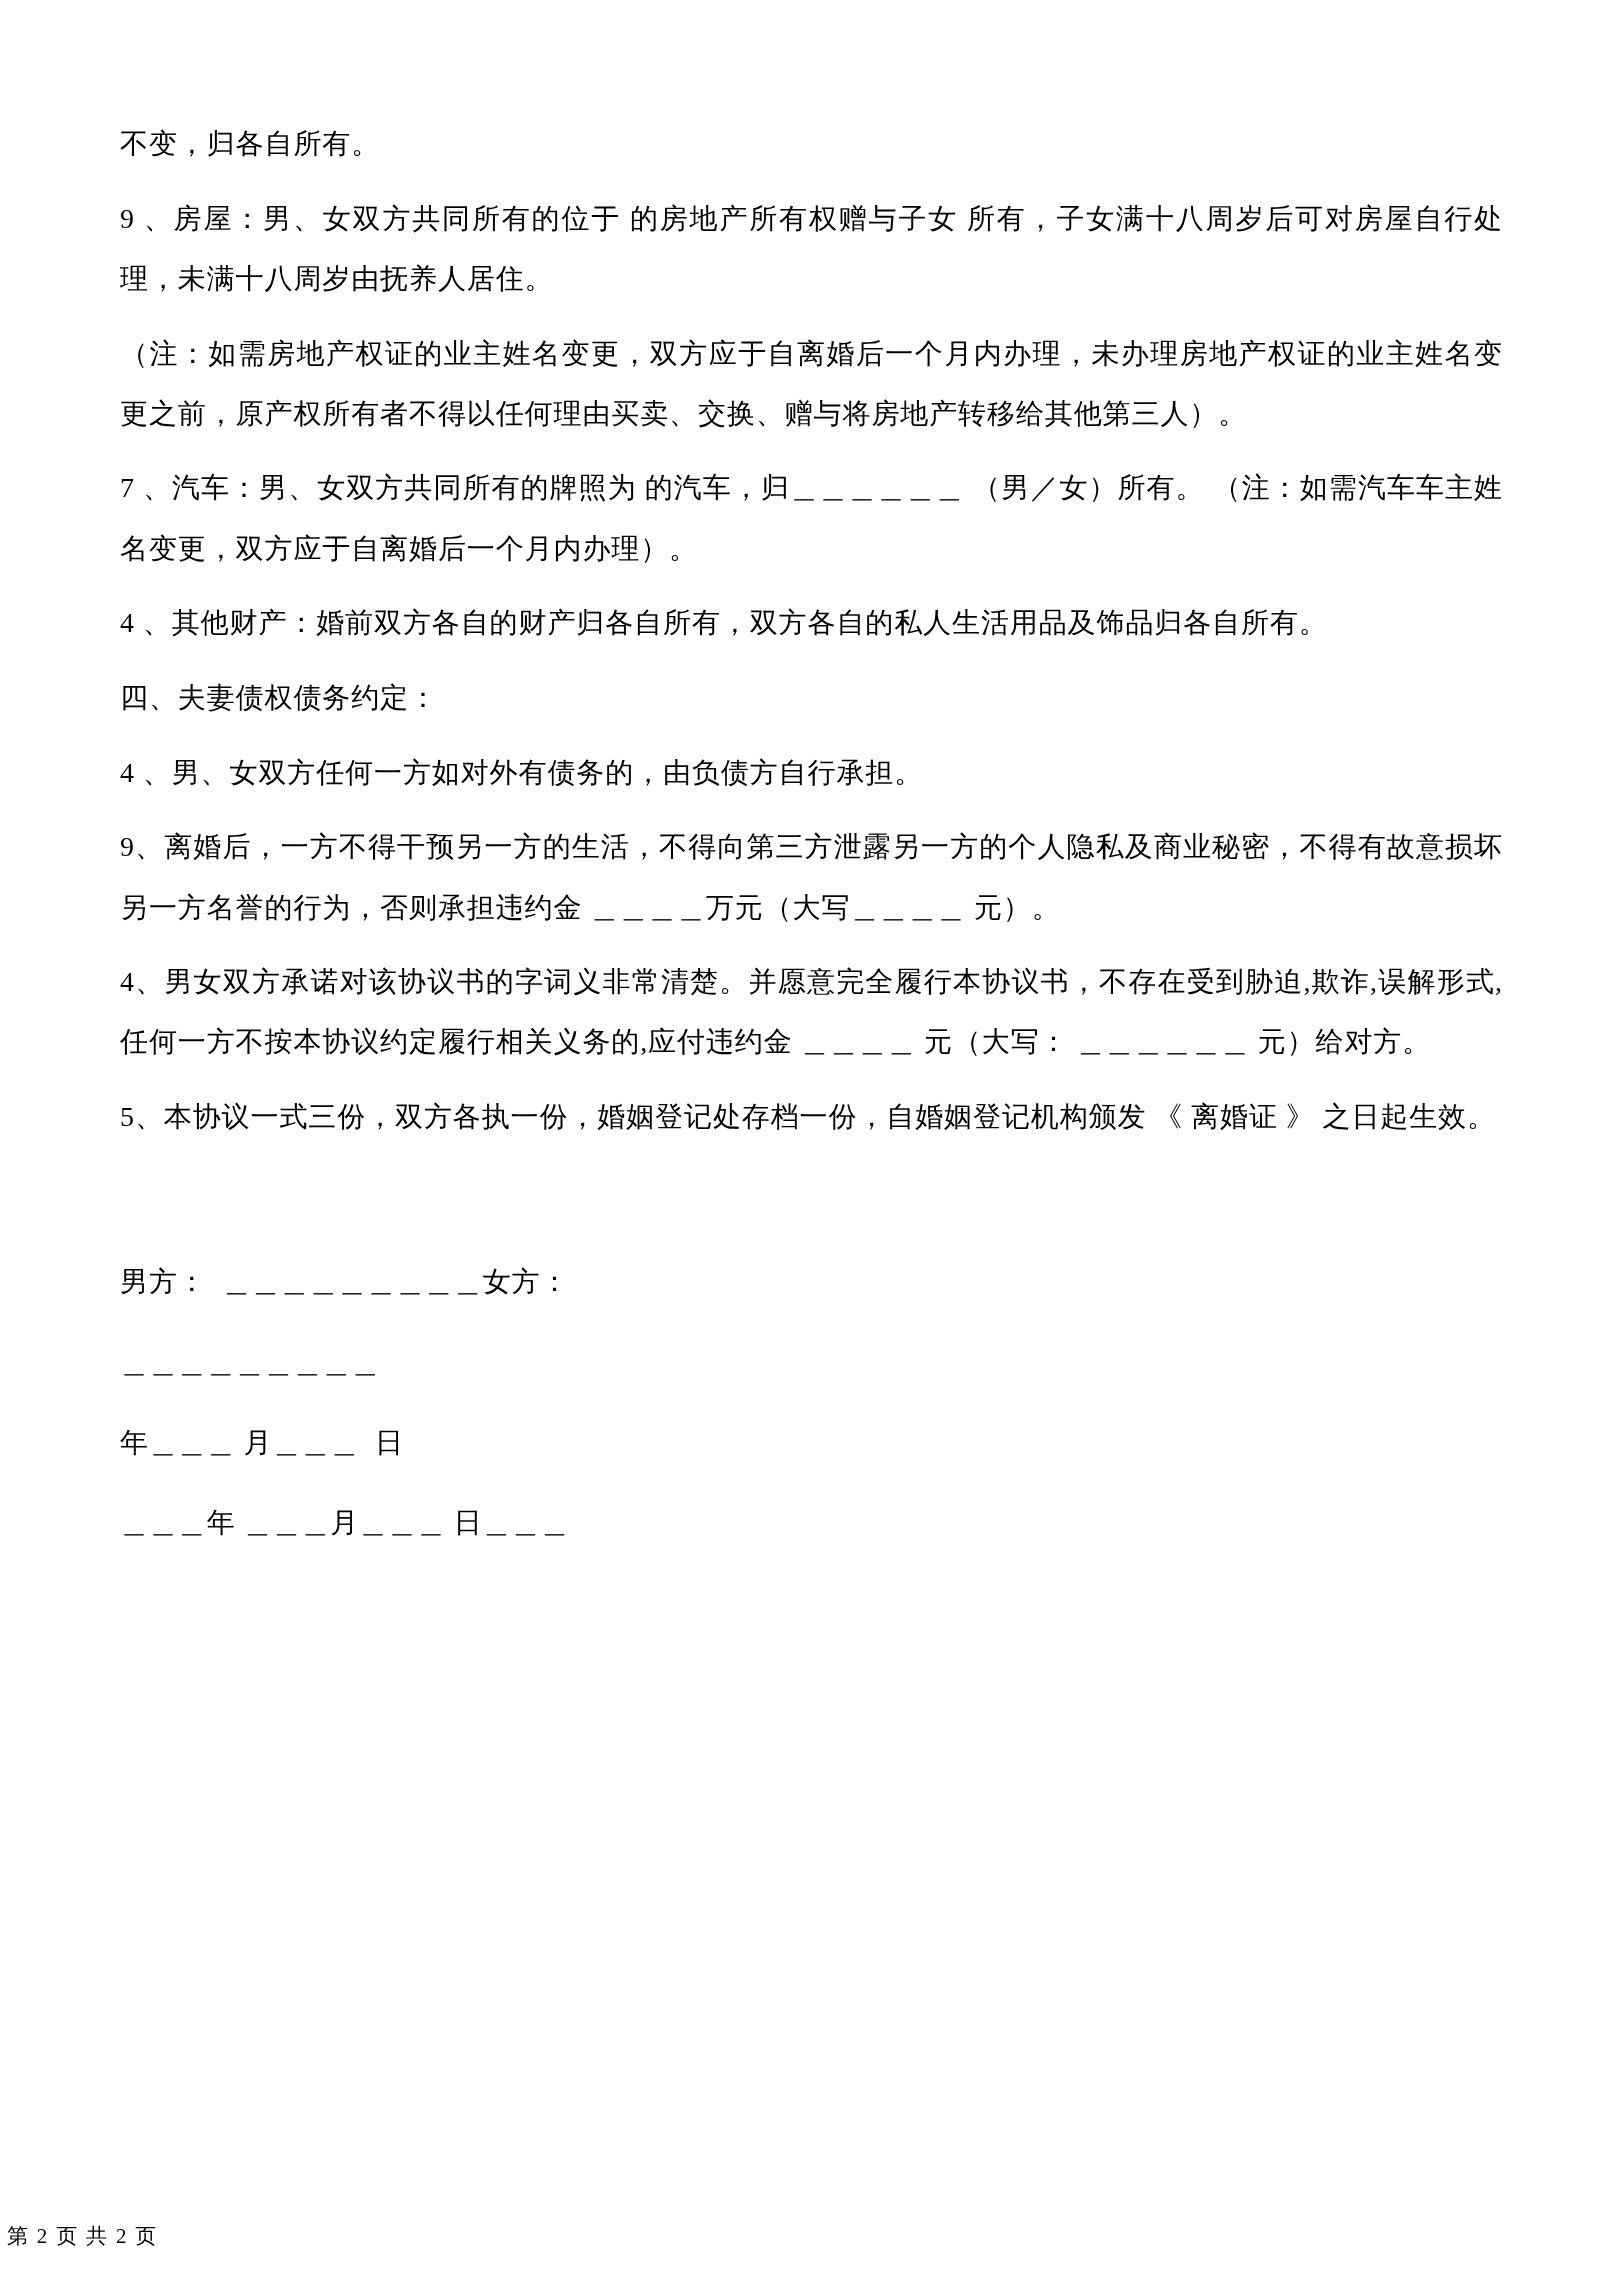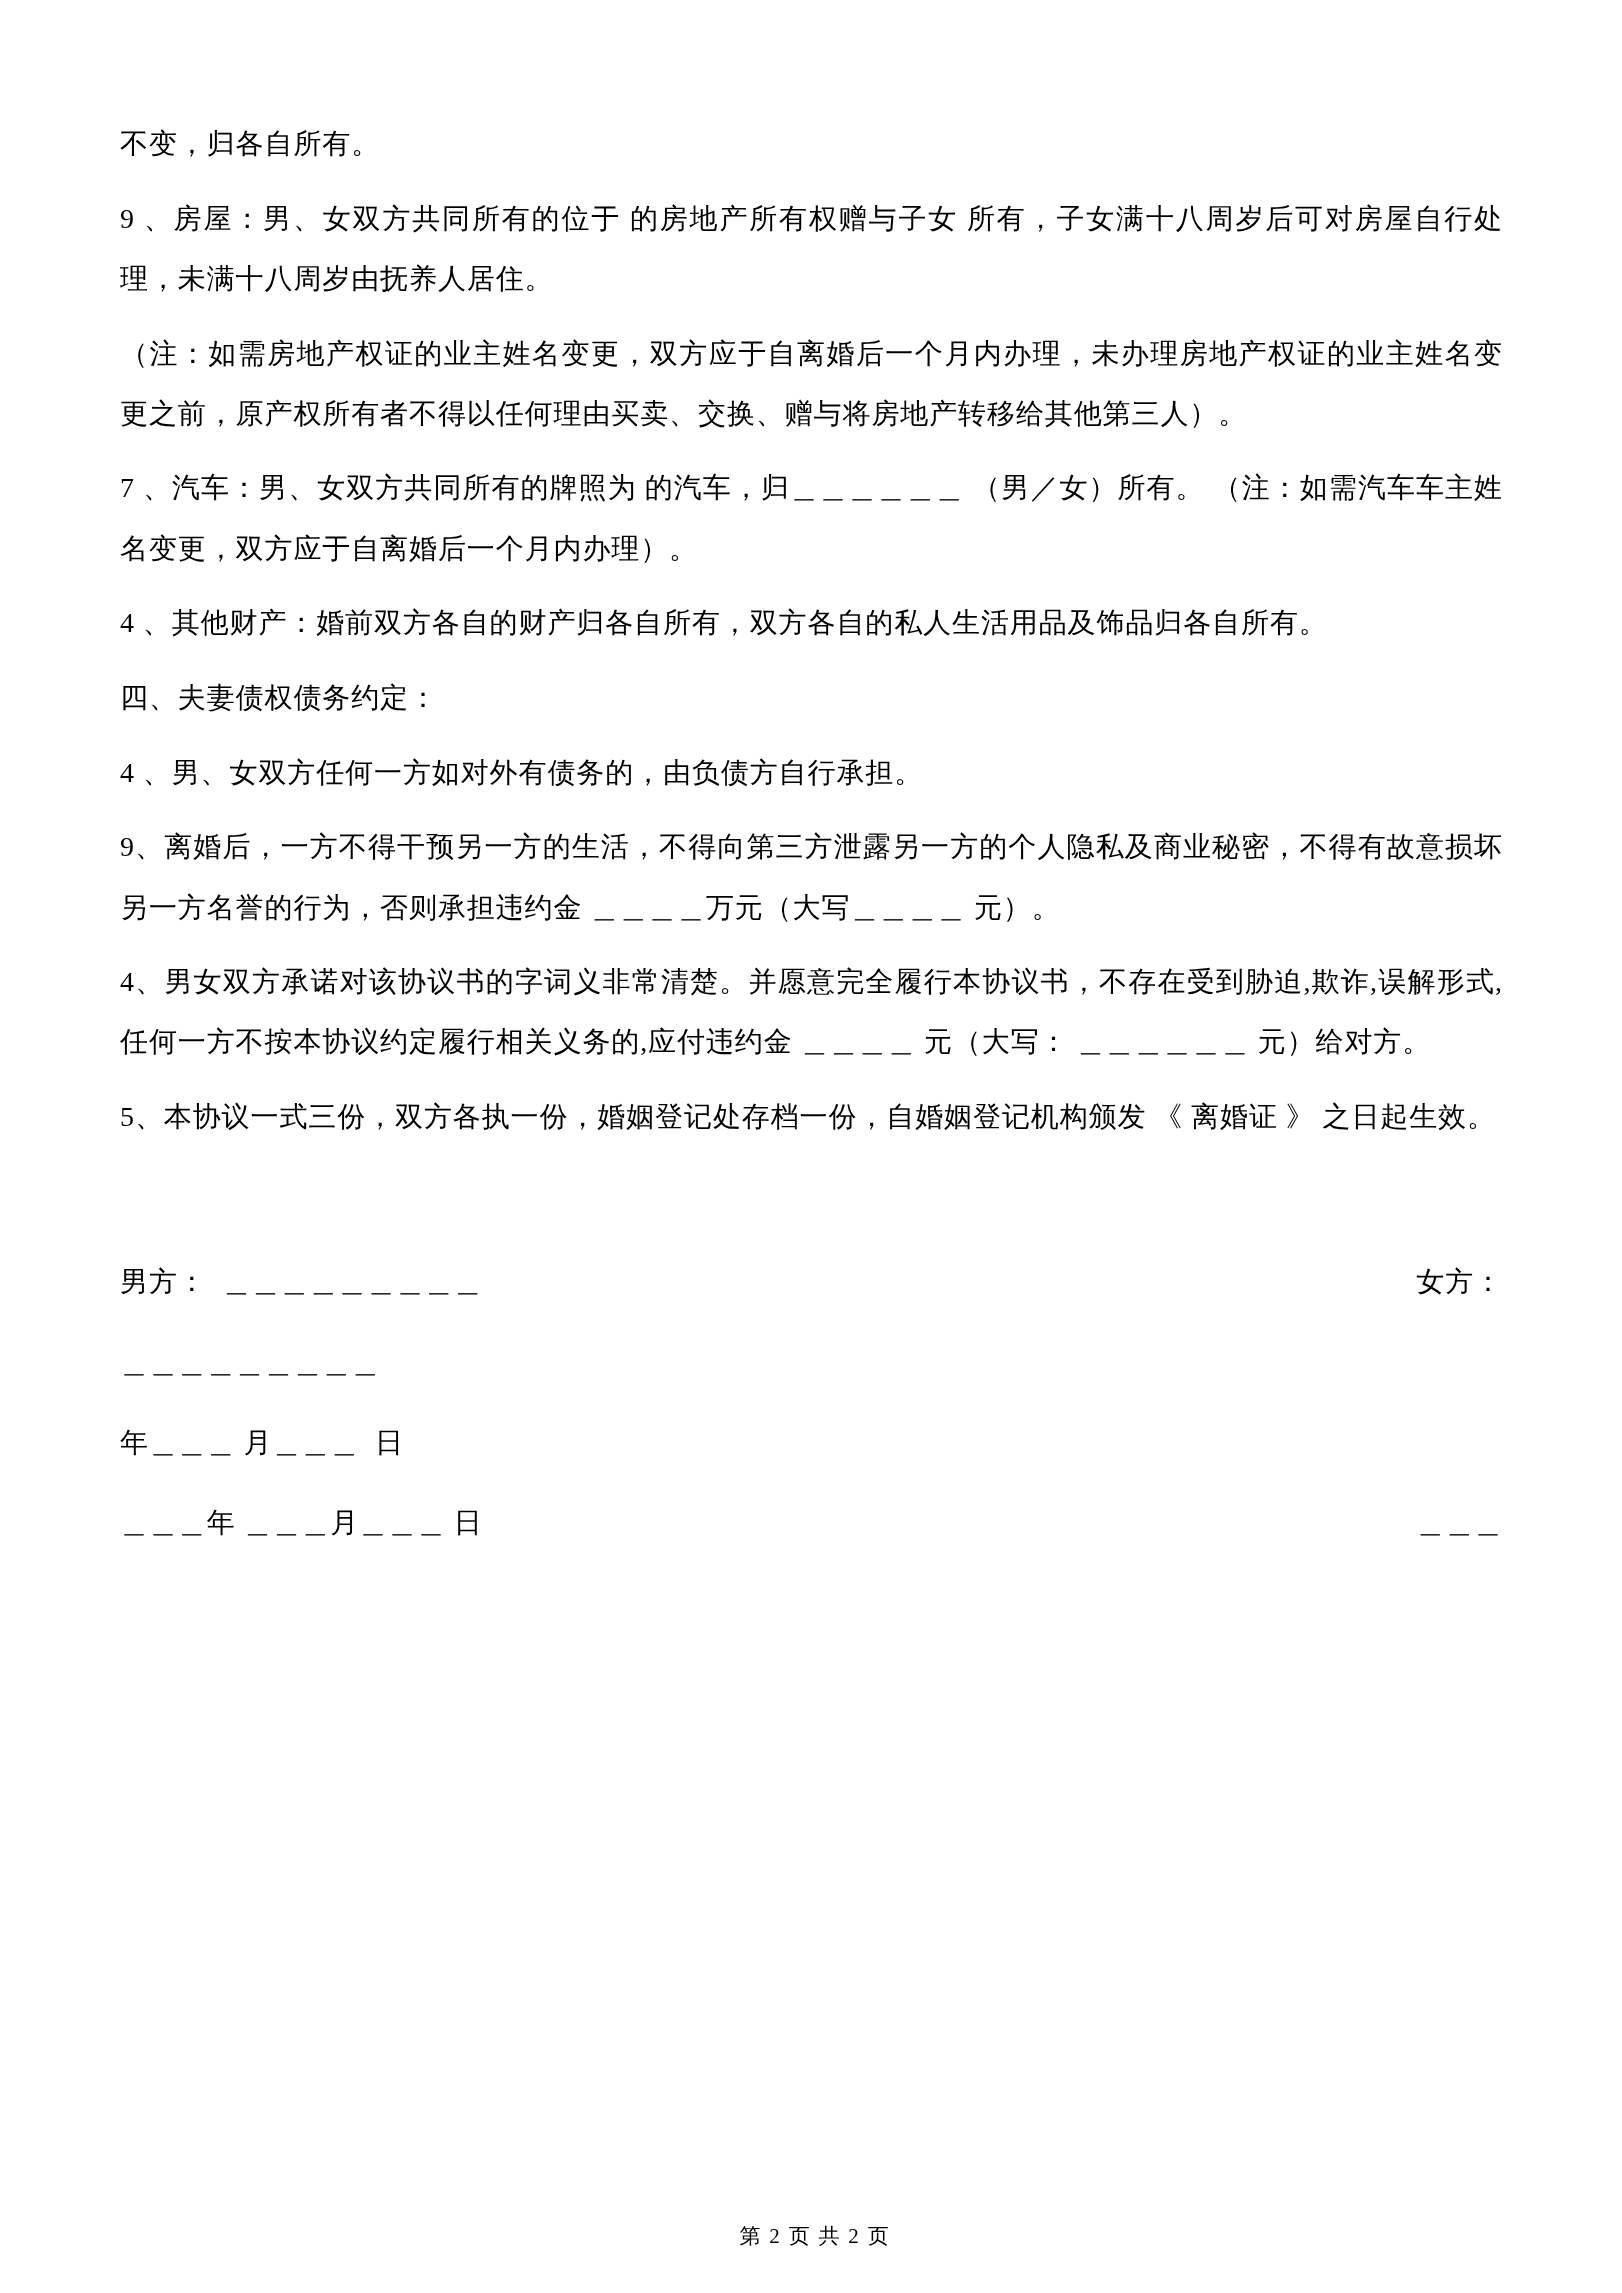--- a/index.html
+++ b/index.html
@@ -23,38 +23,38 @@
     margin: 0 0 14.5px 0;
     line-height: 2.15;
     text-align: justify;
     letter-spacing: 0.9px;
   }
   .sig-block {
     margin-top: 105px;
   }
   .sig-row {
     display: flex;
-    justify-content: space-between;
+    justify-content: flex-start;
     align-items: baseline;
     line-height: 2.15;
     margin-bottom: 20px;
     letter-spacing: 0.9px;
   }
   .sig-left {
     white-space: pre;
   }
   .sig-right {
     white-space: pre;
   }
   .footer {
     position: absolute;
     left: 7px;
     right: 0;
     bottom: 44px;
-    text-align: center;
+    text-align: left;
     font-size: 21px;
     letter-spacing: 1.8px;
   }
 </style>
 </head>
 <body>
 
 <div class="page">
 
   <p class="para">不变，归各自所有。</p>

